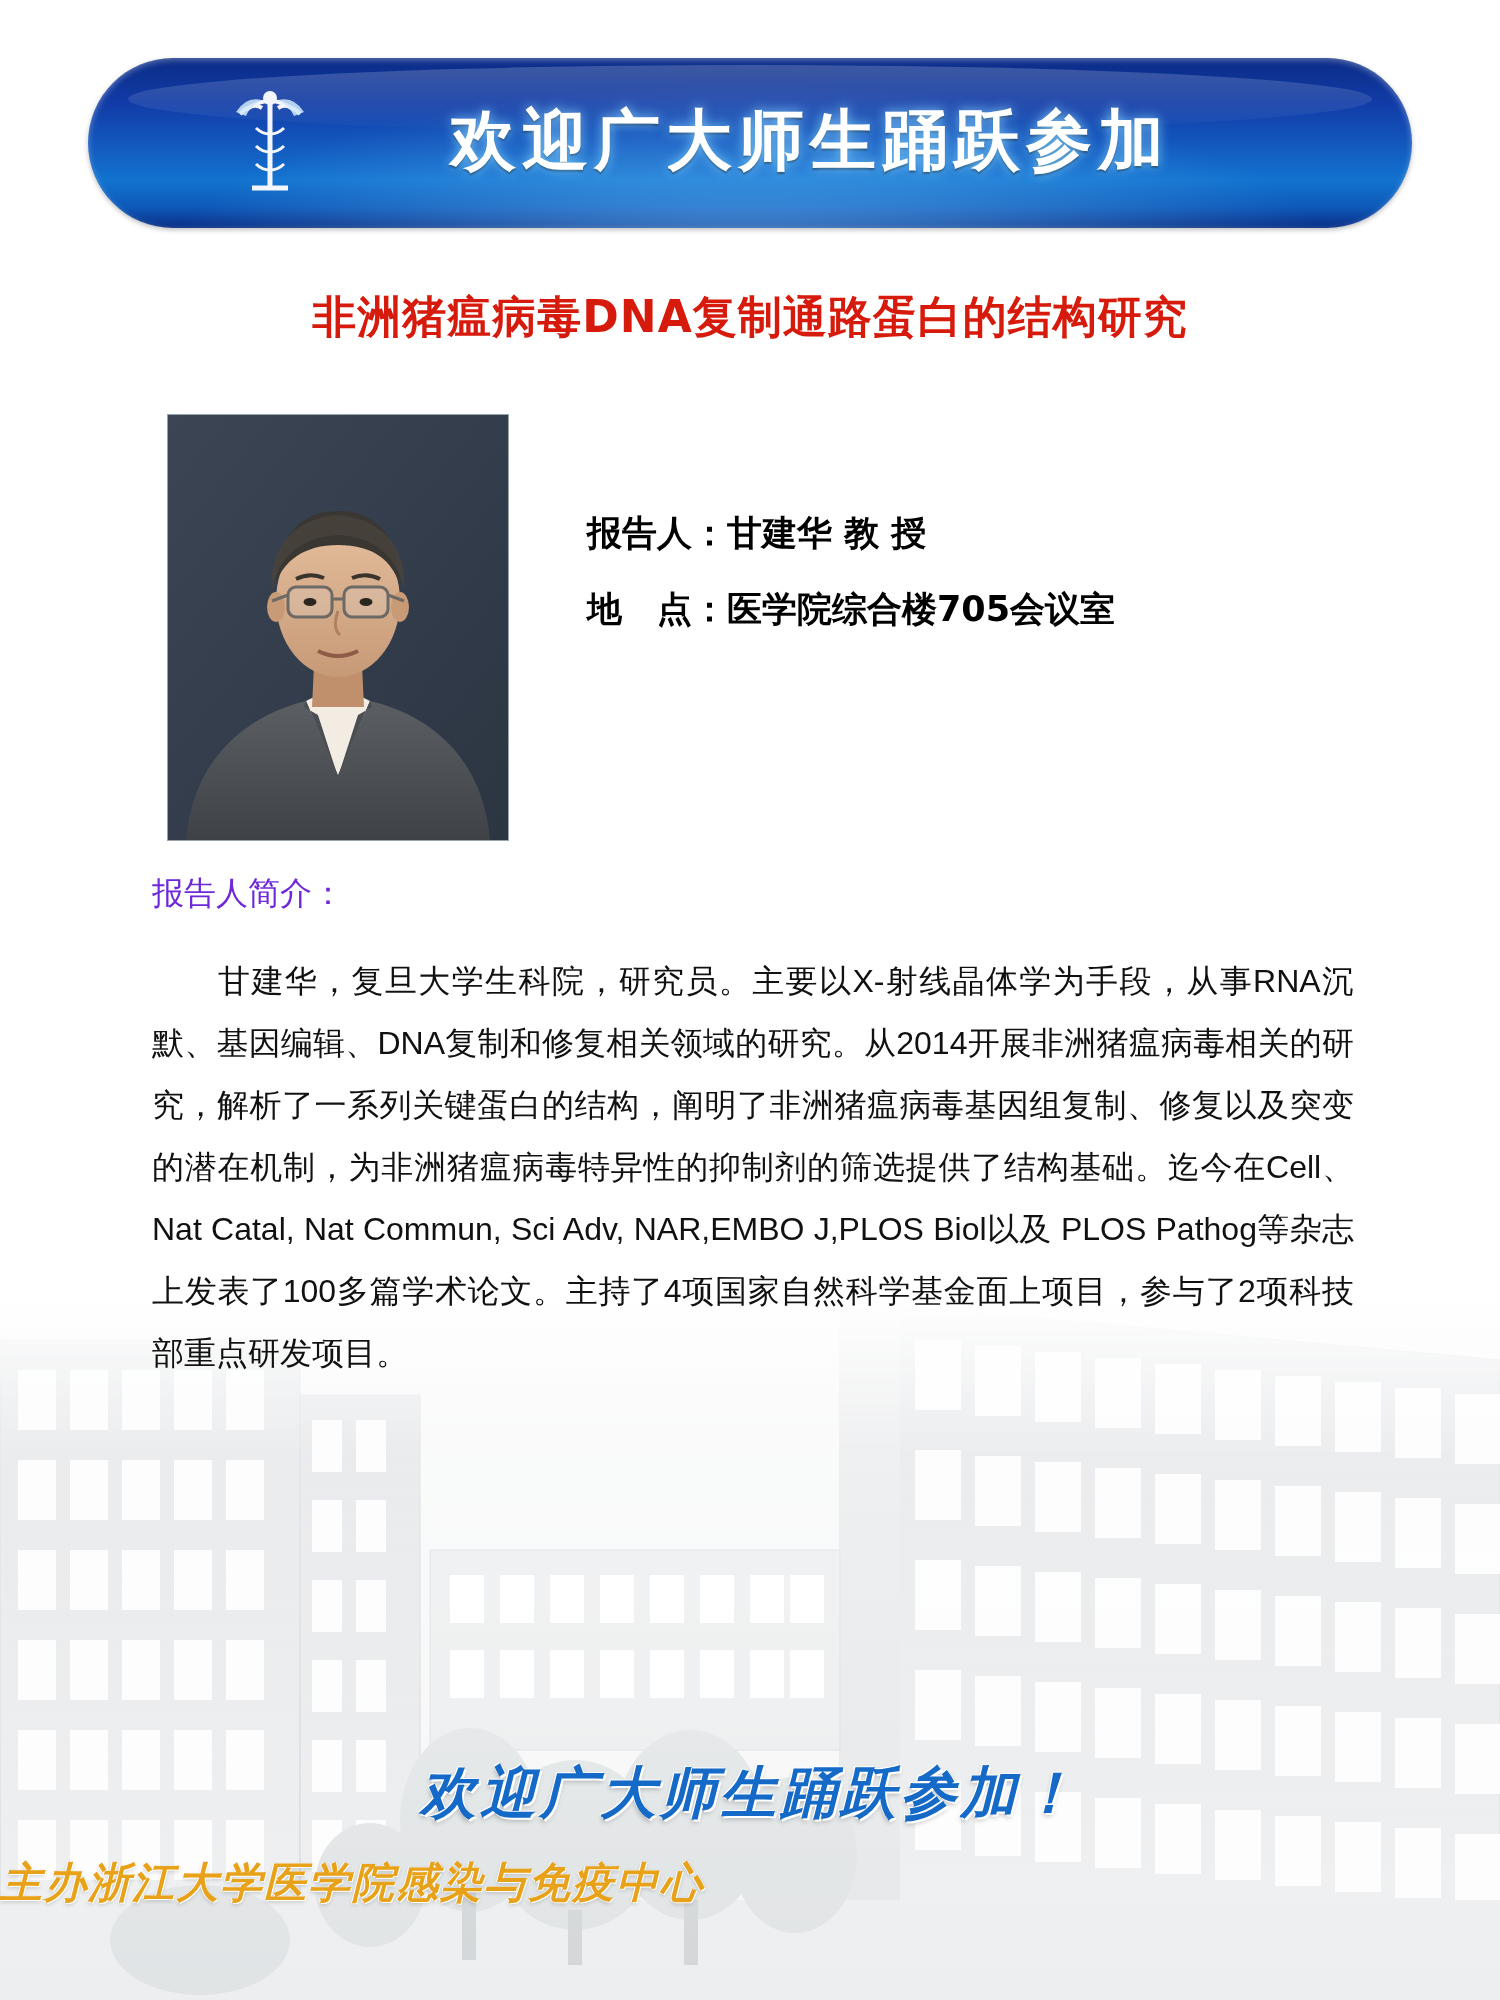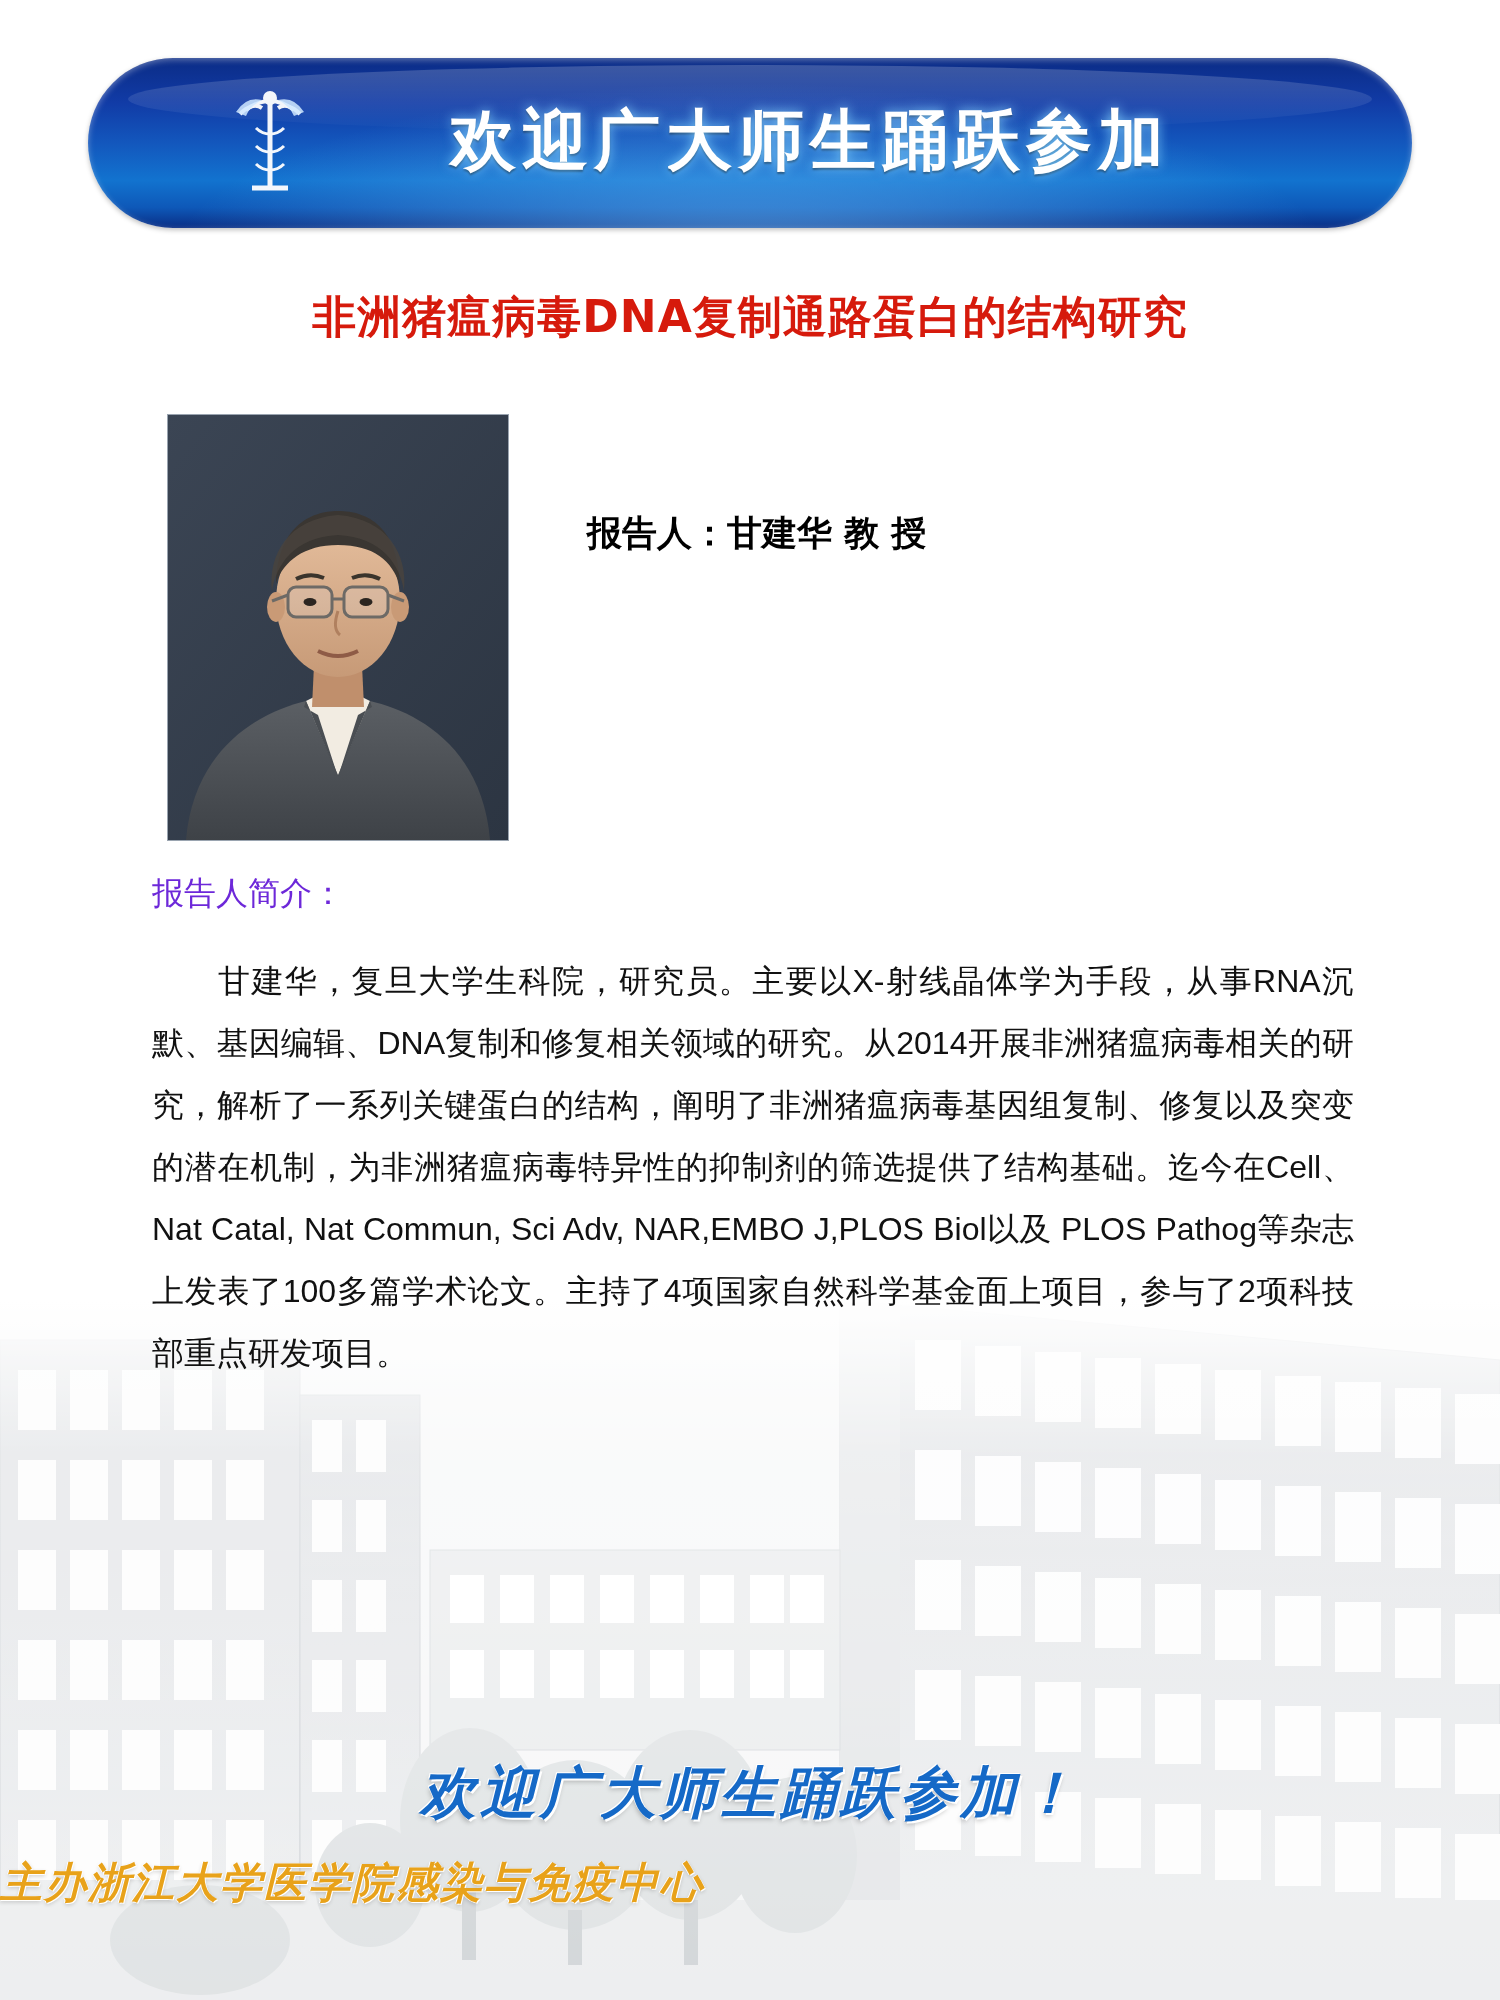--- a/index.html
+++ b/index.html
@@ -442,19 +442,22 @@
 
     <path d="M138 286 L170 362 L150 300 L136 292 Z" fill="#4a4e53"></path>
     <path d="M202 286 L170 362 L190 300 L204 292 Z" fill="#4a4e53"></path>
   </svg>
 </div>
 
 <div class="info">
   <div class="info-row">
     <span class="info-label">报告人：</span><span>甘建华 教 授</span>
   </div>
+  <div class="info-row">
+    <span class="info-label">地　点：</span><span>医学院综合楼705会议室</span>
+  </div>
 </div>
 
 <div class="bio-head">报告人简介：</div>
 <div class="bio-body">甘建华，复旦大学生科院，研究员。主要以X-射线晶体学为手段，从事RNA沉默、基因编辑、DNA复制和修复相关领域的研究。从2014开展非洲猪瘟病毒相关的研究，解析了一系列关键蛋白的结构，阐明了非洲猪瘟病毒基因组复制、修复以及突变的潜在机制，为非洲猪瘟病毒特异性的抑制剂的筛选提供了结构基础。迄今在Cell、Nat Catal, Nat Commun, Sci Adv, NAR,EMBO J,PLOS Biol以及 PLOS Pathog等杂志上发表了100多篇学术论文。主持了4项国家自然科学基金面上项目，参与了2项科技部重点研发项目。</div>
 
 <div class="slogan1">欢迎广大师生踊跃参加！</div>
 <div class="slogan2">主办浙江大学医学院感染与免疫中心</div>
 
 </body></html>

